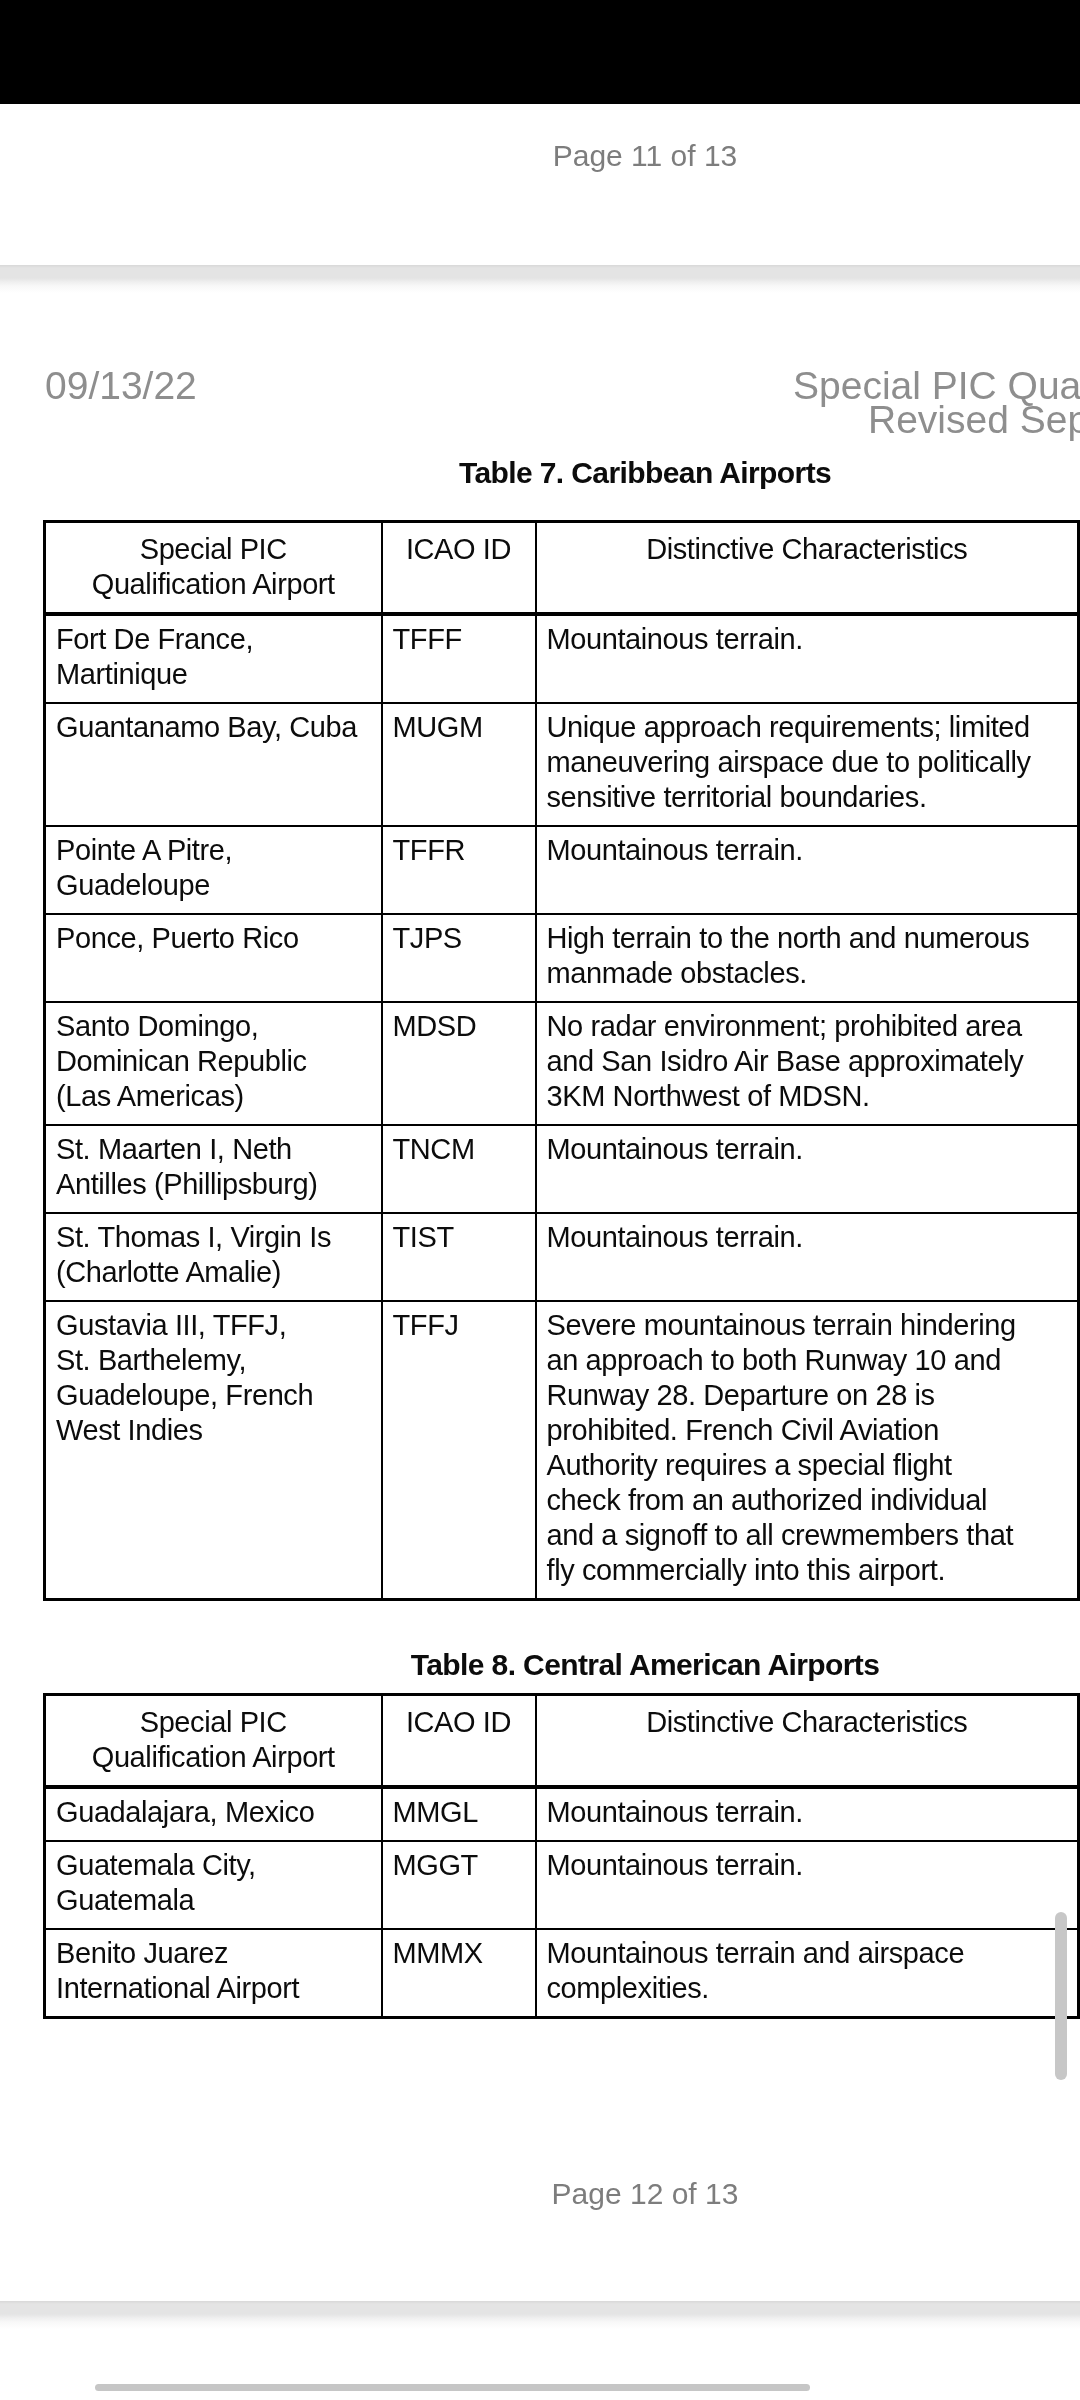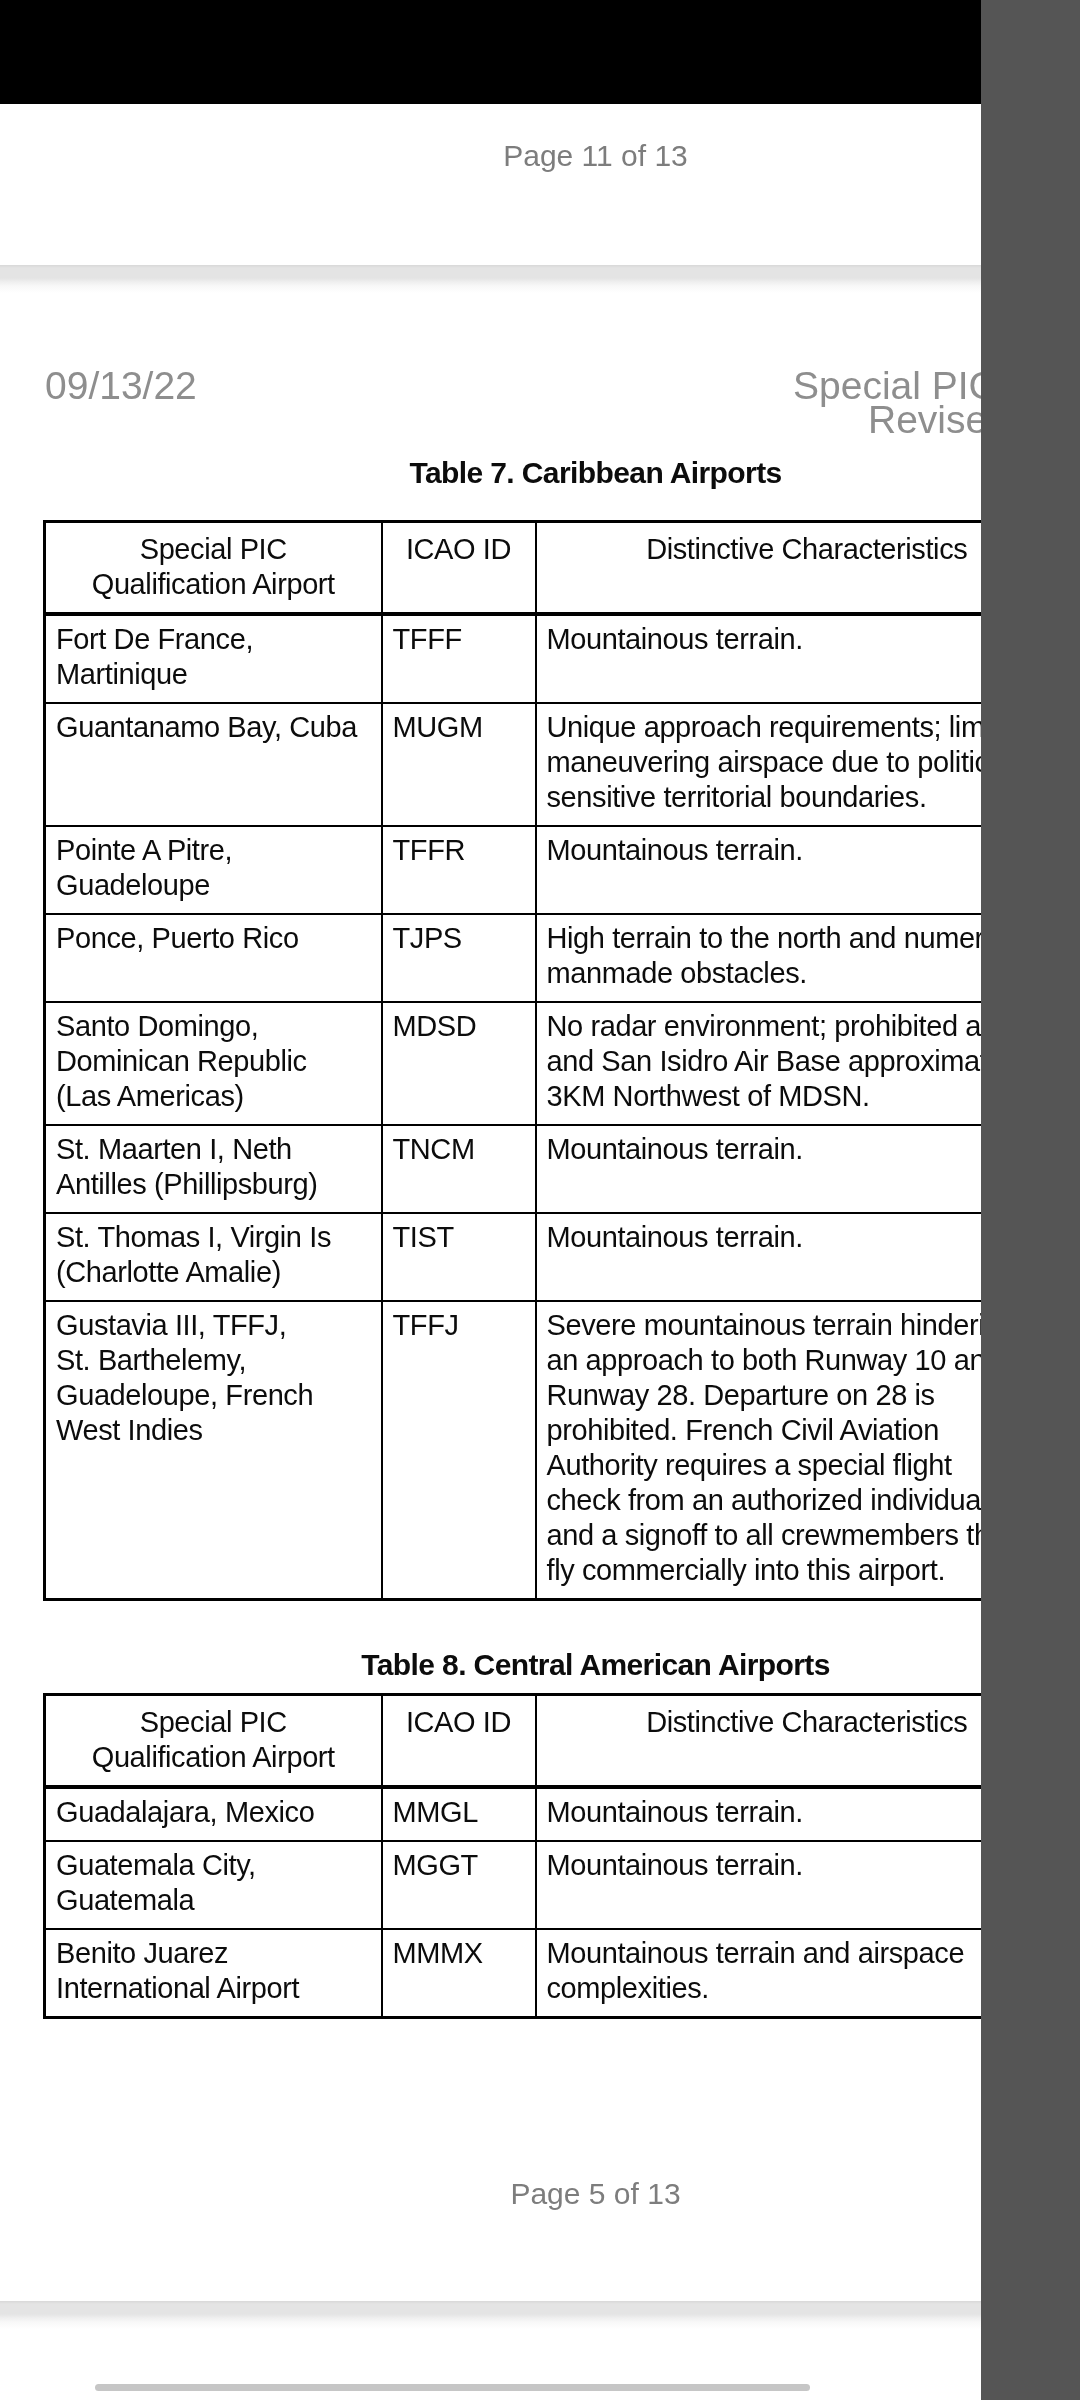--- a/index.html
+++ b/index.html
@@ -1,17 +1,17 @@
 <!DOCTYPE html>
 <html style="--status_bar: #000000; --page_bg: #ffffff; --page_text_gray: #7d7d7d; --header_text_gray: #8e8e8e; --doc_text: #0c0c0c; --table_border: #000000; --divider_gray: #e4e4e4; --scrollbar_gray: #c7c7c7; --handle_gray: #c6c6c6;"><head>
 <meta charset="utf-8">
 <style>
   html,body { margin:0; padding:0; background:#555; }
   .screen {
-    position:relative; width:981px; height:2400px;
+    position:relative; width:1080px; height:2400px;
     background: var(--page_bg, #ffffff);
     overflow:hidden;
     font-family:"Liberation Sans","DejaVu Sans",sans-serif;
   }
   .status-bar {
     position:absolute; left:0; top:0; width:1080px; height:104px;
     background: var(--status_bar, #000000);
   }
   .page-label {
     position:absolute; left:210px; right:0; text-align:center;
@@ -203,19 +203,19 @@
         <td>Mountainous terrain and airspace
 complexities.</td>
       </tr>
     </tbody>
       </table>
 
   </div>
 
   <div class="scrollbar-thumb"></div>
 
-  <div class="page-label bottom">Page 5 of 13</div>
+  <div class="page-label bottom">Page 12 of 13</div>
 
   <div class="divider second"></div>
 
   <div class="gesture-bar"></div>
 
 </div>
 
 </body></html>

